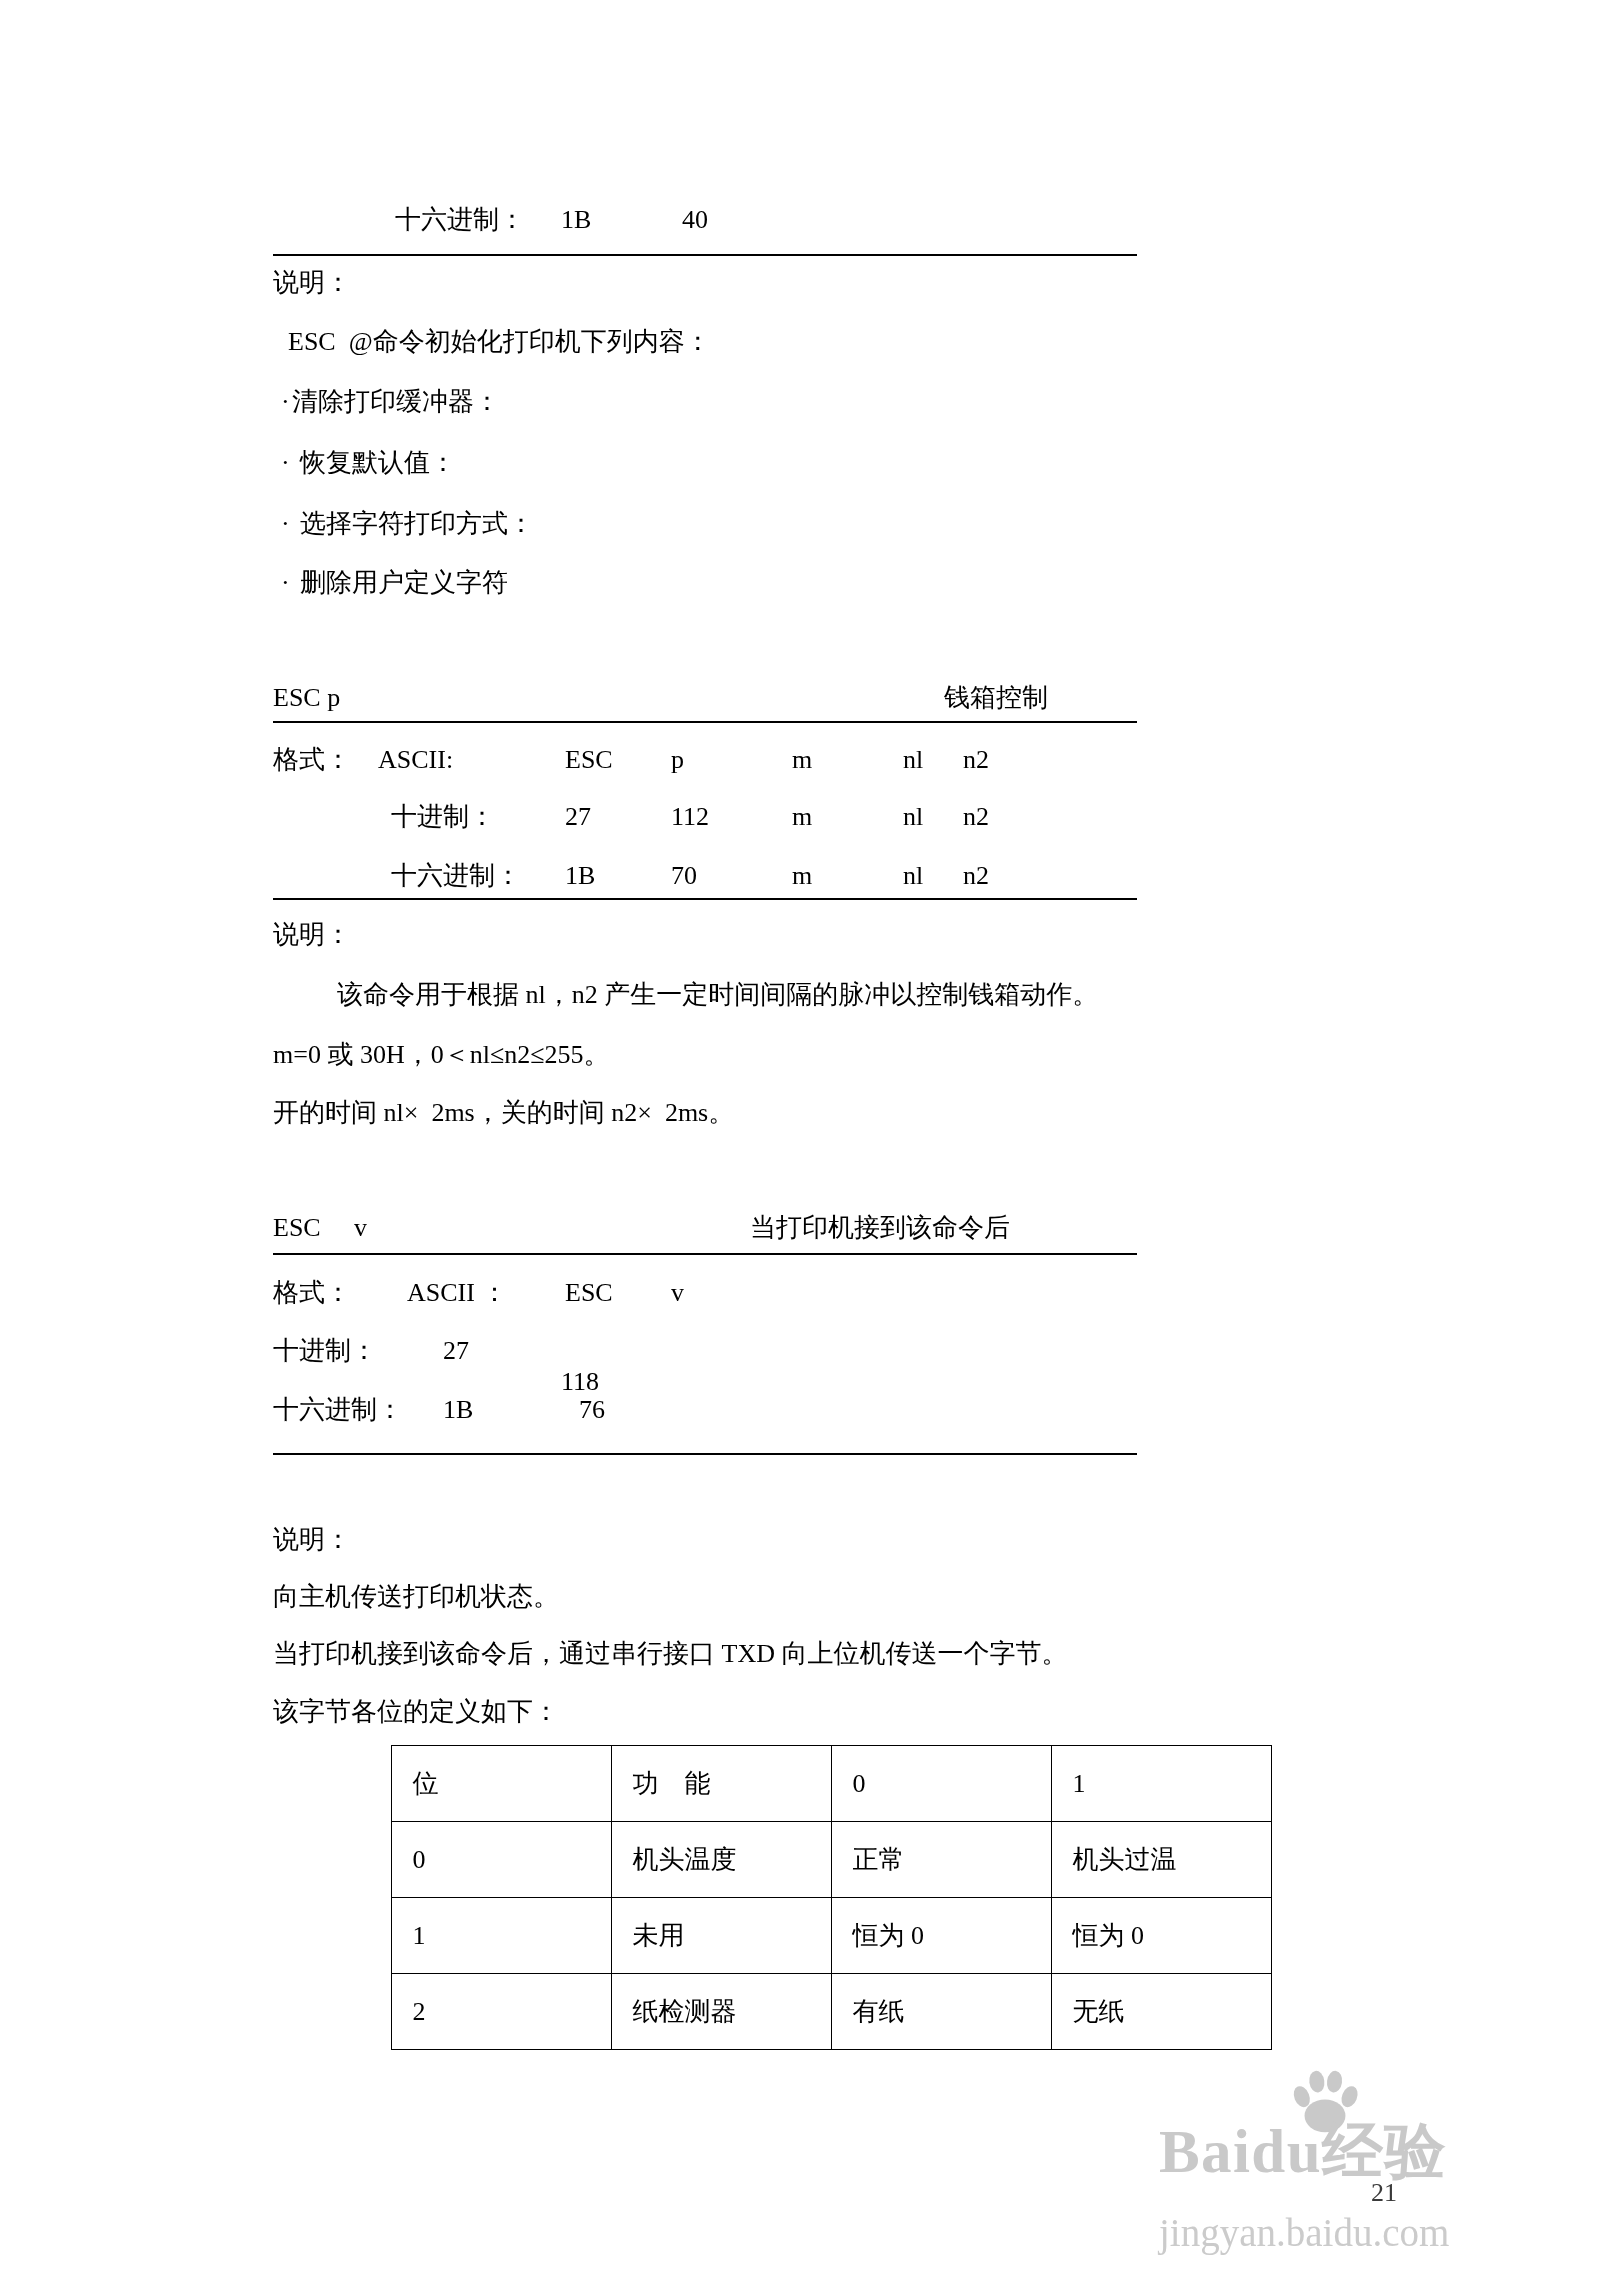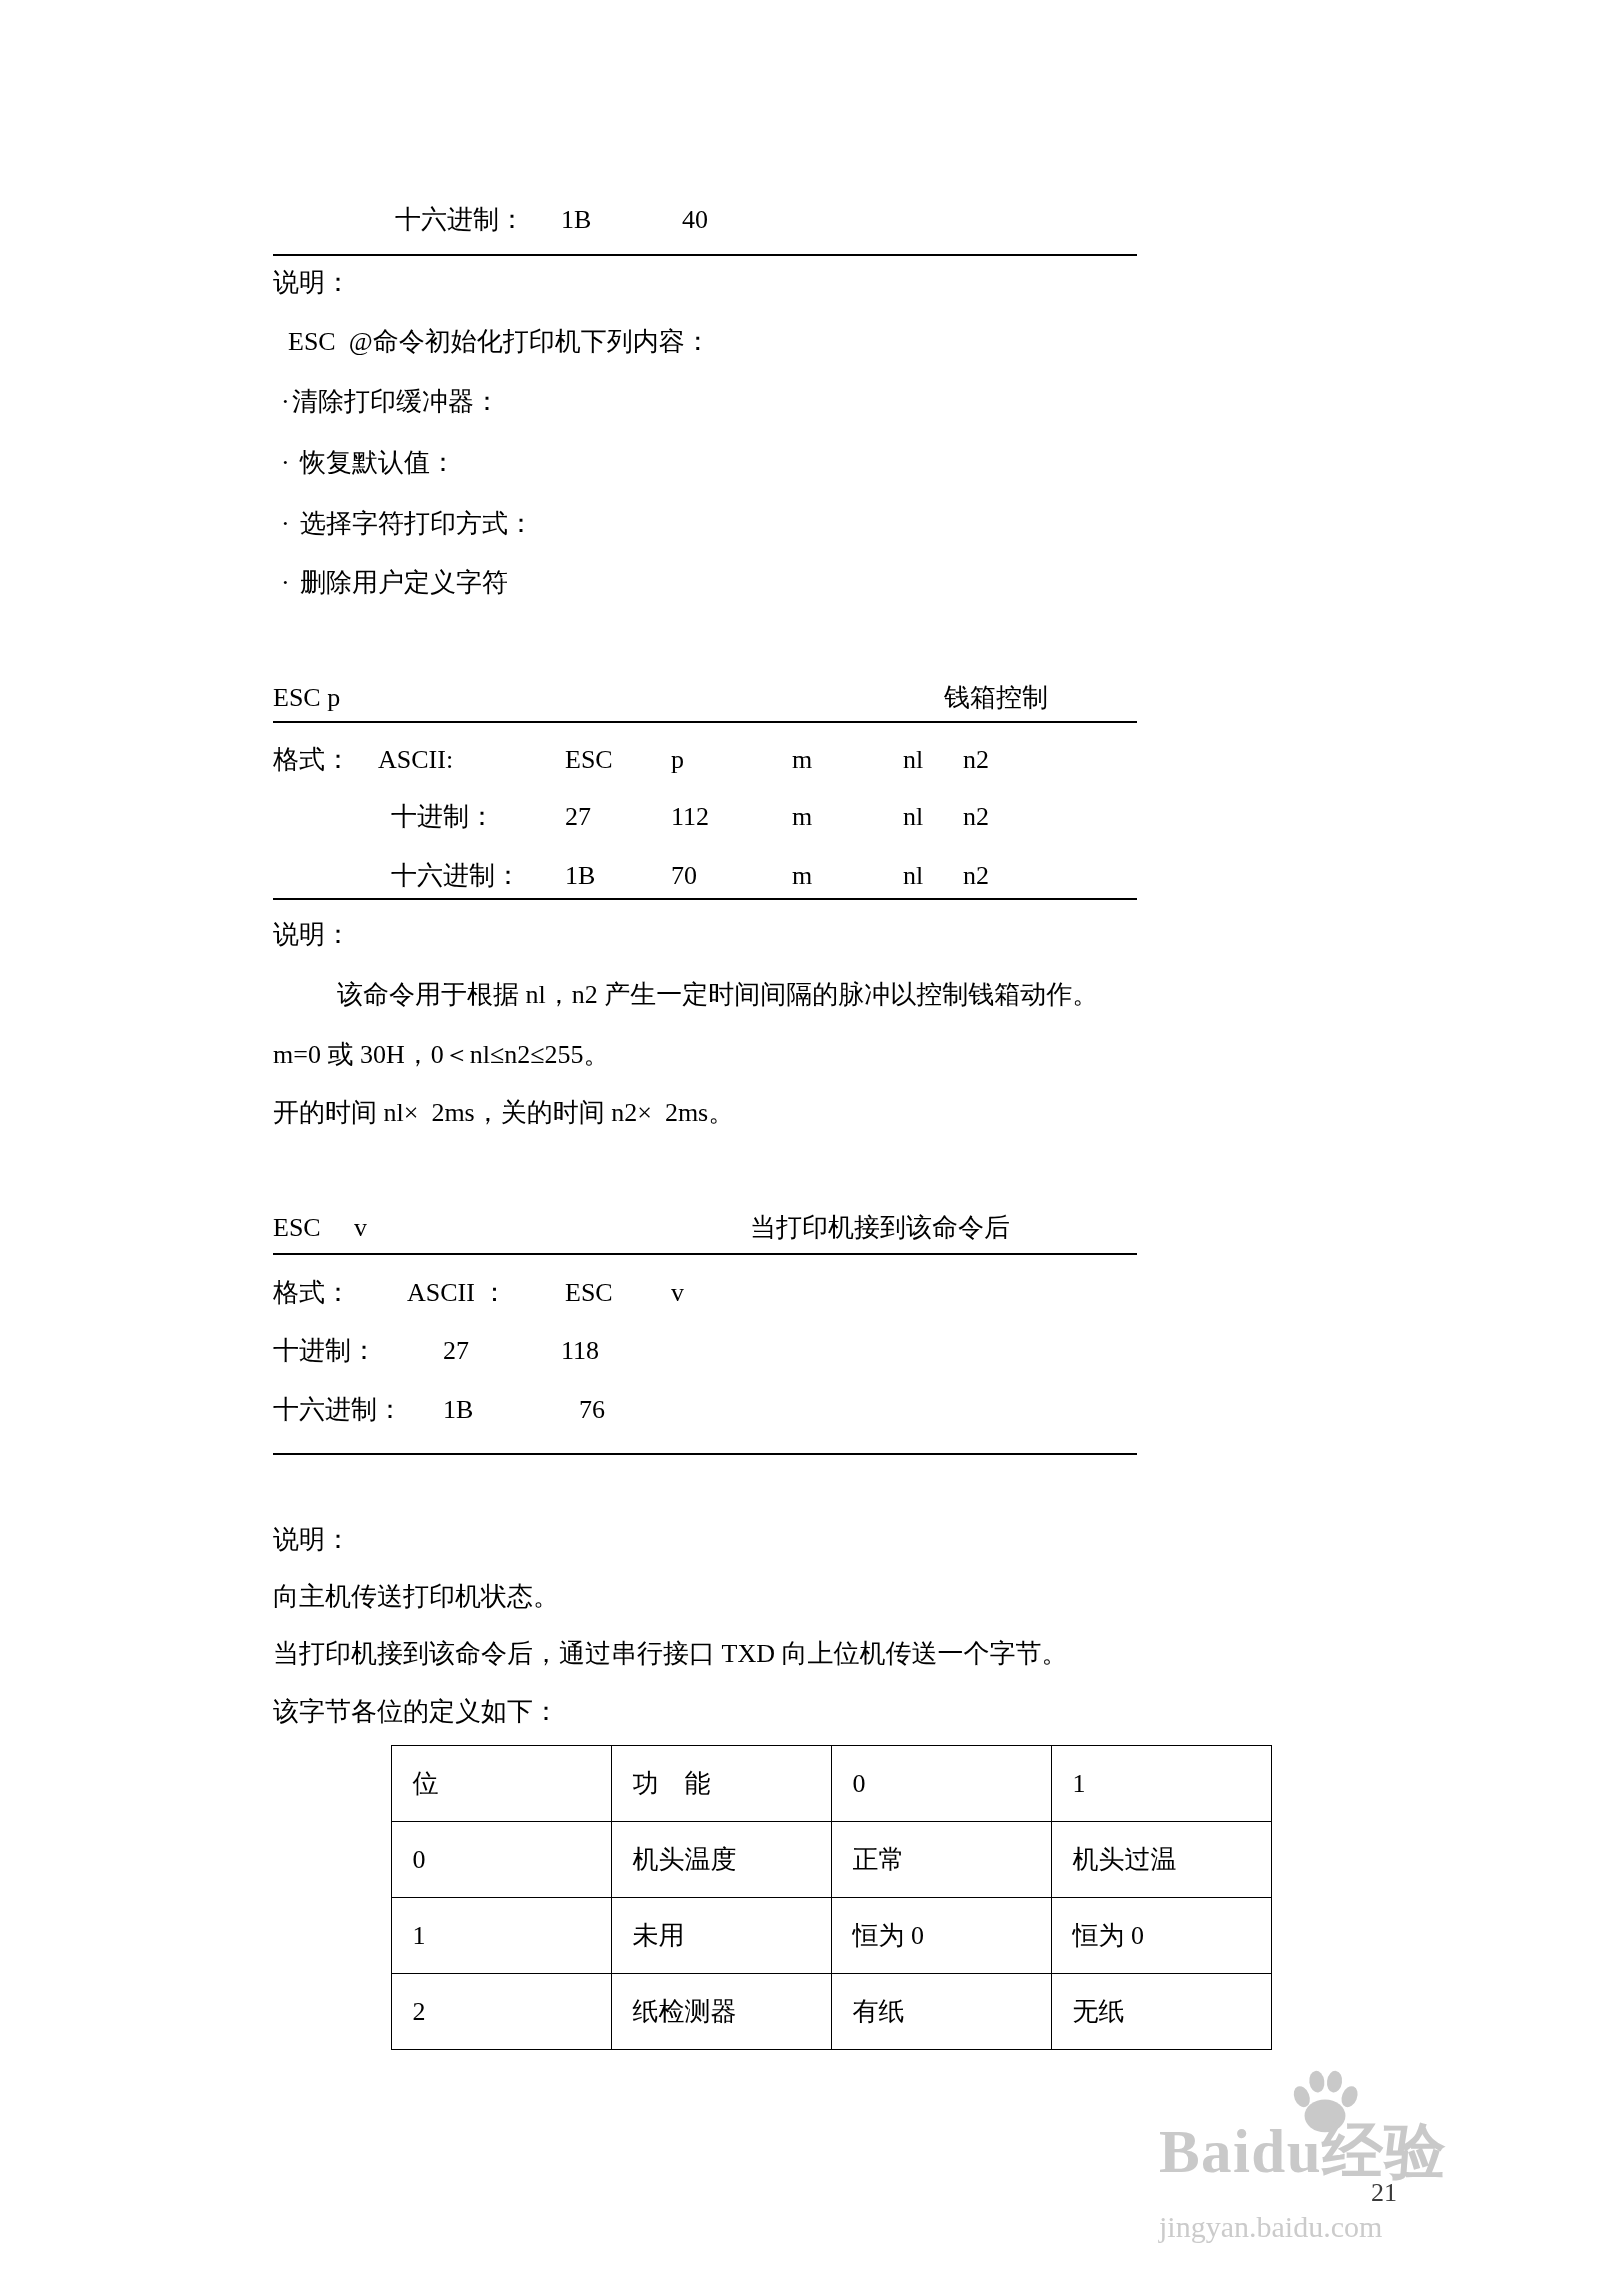--- a/index.html
+++ b/index.html
@@ -46,21 +46,21 @@
     font-size:61px;
     font-weight:600;
     color:#c9c9c9;
     letter-spacing:1.4px;
     white-space:pre;
   }
   .wm-brand .cjk { font-weight:700; }
   .wm-url {
     position:absolute;
     left:1159px; top:2210px;
-    font-size:30px;
+    font-size:39px;
     color:#cbcbcb;
     white-space:pre;
     text-align:right;
   }
   .paw {
     position:absolute;
     left:1284px; top:2064px;
   }
   .page-number {
     position:absolute;
@@ -141,21 +141,21 @@
 
     <div class="hr" style="top:1253px"></div>
 
     <span class="t" style="left:273px; top:1277px">格式：</span>
     <span class="t" style="left:407px; top:1277px">ASCII ：</span>
     <span class="t" style="left:565px; top:1277px">ESC</span>
     <span class="t" style="left:671px; top:1277px">v</span>
 
     <span class="t" style="left:273px; top:1335px">十进制：</span>
     <span class="t" style="left:443px; top:1335px">27</span>
-    <span class="t" style="left:561px; top:1335px">118</span>
+    <span class="t" style="left:561px; top:1366px">118</span>
 
     <span class="t" style="left:273px; top:1394px">十六进制：</span>
     <span class="t" style="left:443px; top:1394px">1B</span>
     <span class="t" style="left:579px; top:1394px">76</span>
 
     <div class="hr" style="top:1453px"></div>
 
     <span class="t" style="left:273px; top:1524px">说明：</span>
     <span class="t" style="left:273px; top:1581px">向主机传送打印机状态。</span>
     <span class="t" style="left:273px; top:1638px">当打印机接到该命令后，通过串行接口 TXD 向上位机传送一个字节。</span>

